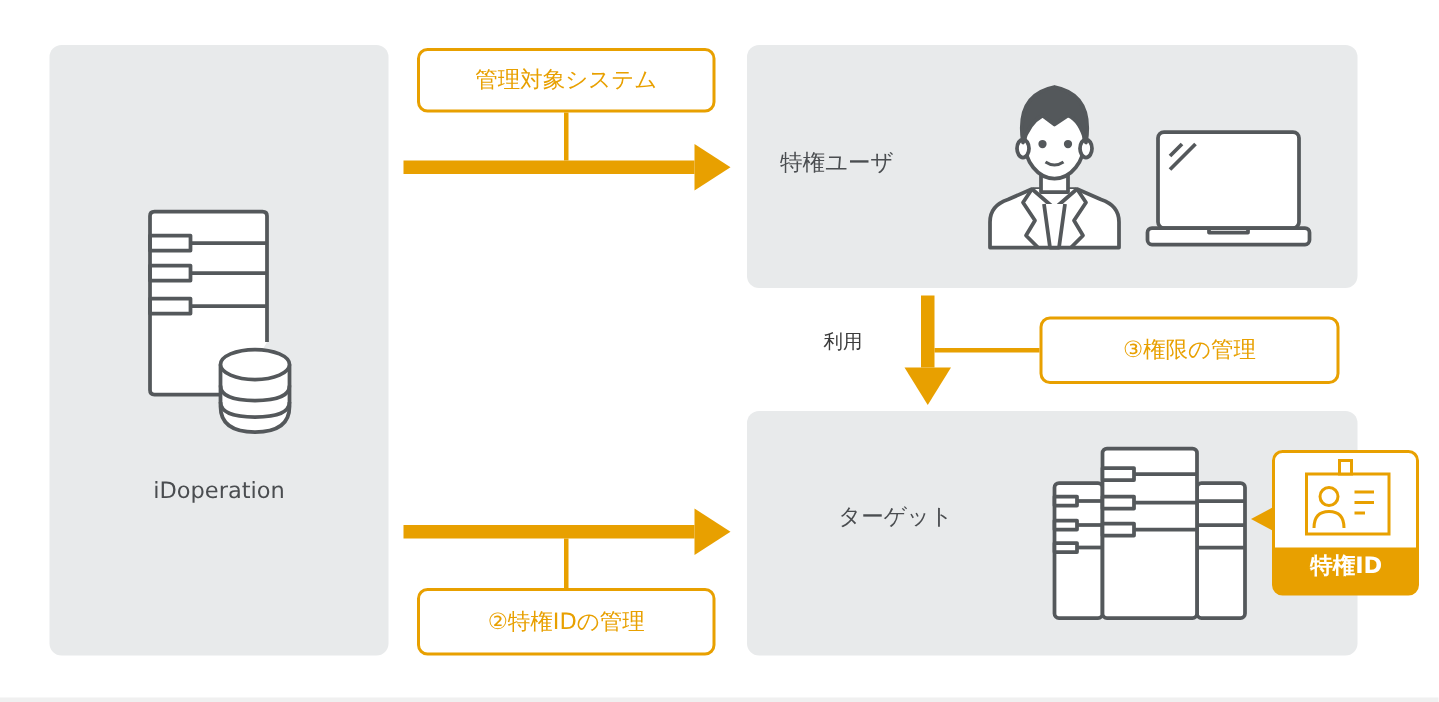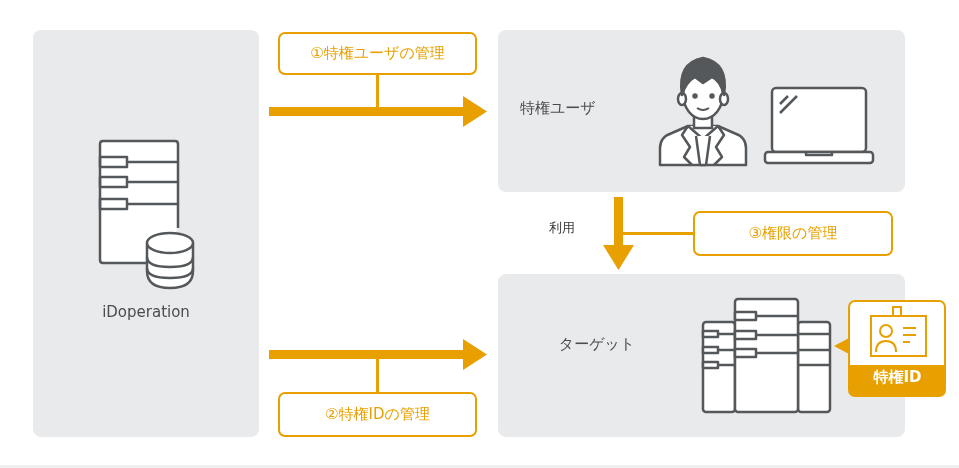--- a/index.html
+++ b/index.html
@@ -8,21 +8,21 @@
       background: #ffffff;
       font-family: "DejaVu Sans", "Liberation Sans", sans-serif;
     }
     .bottom-line { position: absolute; left: 0; top: 465px; width: 959px; height: 3px; background: #f0f0f0; }
     .panel { position: absolute; background: #e8eaeb; border-radius: 8px; }
     #panel-server { left: 33px; top: 30px; width: 226px; height: 407px; }
     #panel-user { left: 498px; top: 30px; width: 407px; height: 162px; }
     #panel-target { left: 498px; top: 274px; width: 407px; height: 163px; }
 
     .bold-label { position: absolute; color: #4a4d50; font-weight: normal; text-align: center; line-height: 19px; }
-    #server-label { left: 33px; top: 303px; width: 226px; font-size: 15px; }
+    #server-label { left: 33px; top: 318px; width: 226px; font-size: 15px; }
     #user-label { left: 520px; top: 99px; font-size: 15px; }
     #target-label { left: 512px; top: 333px; width: 170px; font-size: 15px; line-height: 22px; }
 
     .callout {
       position: absolute; border: 2px solid #e8a000; border-radius: 7px; background: #fff;
       color: #e8a000; font-size: 15px; text-align: center; box-sizing: border-box;
       display: flex; align-items: center; justify-content: center;
     }
     #callout-1 { left: 278px; top: 32px; width: 199px; height: 43px; }
     #callout-2 { left: 278px; top: 392px; width: 199px; height: 45px; }
@@ -139,21 +139,21 @@
   <div>iDoperation</div>
 </div>
 
 <div id="user-label" class="bold-label">特権ユーザ</div>
 
 <div id="target-label" class="bold-label">
   <div>ターゲット</div>
 </div>
 
 <div id="callout-1" class="callout">
-  <span>①特権ユーザの管理</span>
+  <span>管理対象システム</span>
 </div>
 <div id="callout-2" class="callout">
   <span>②特権IDの管理</span>
 </div>
 <div id="callout-3" class="callout">
   <span>③権限の管理</span>
 </div>
 
 <div class="use-label">利用</div>
 

